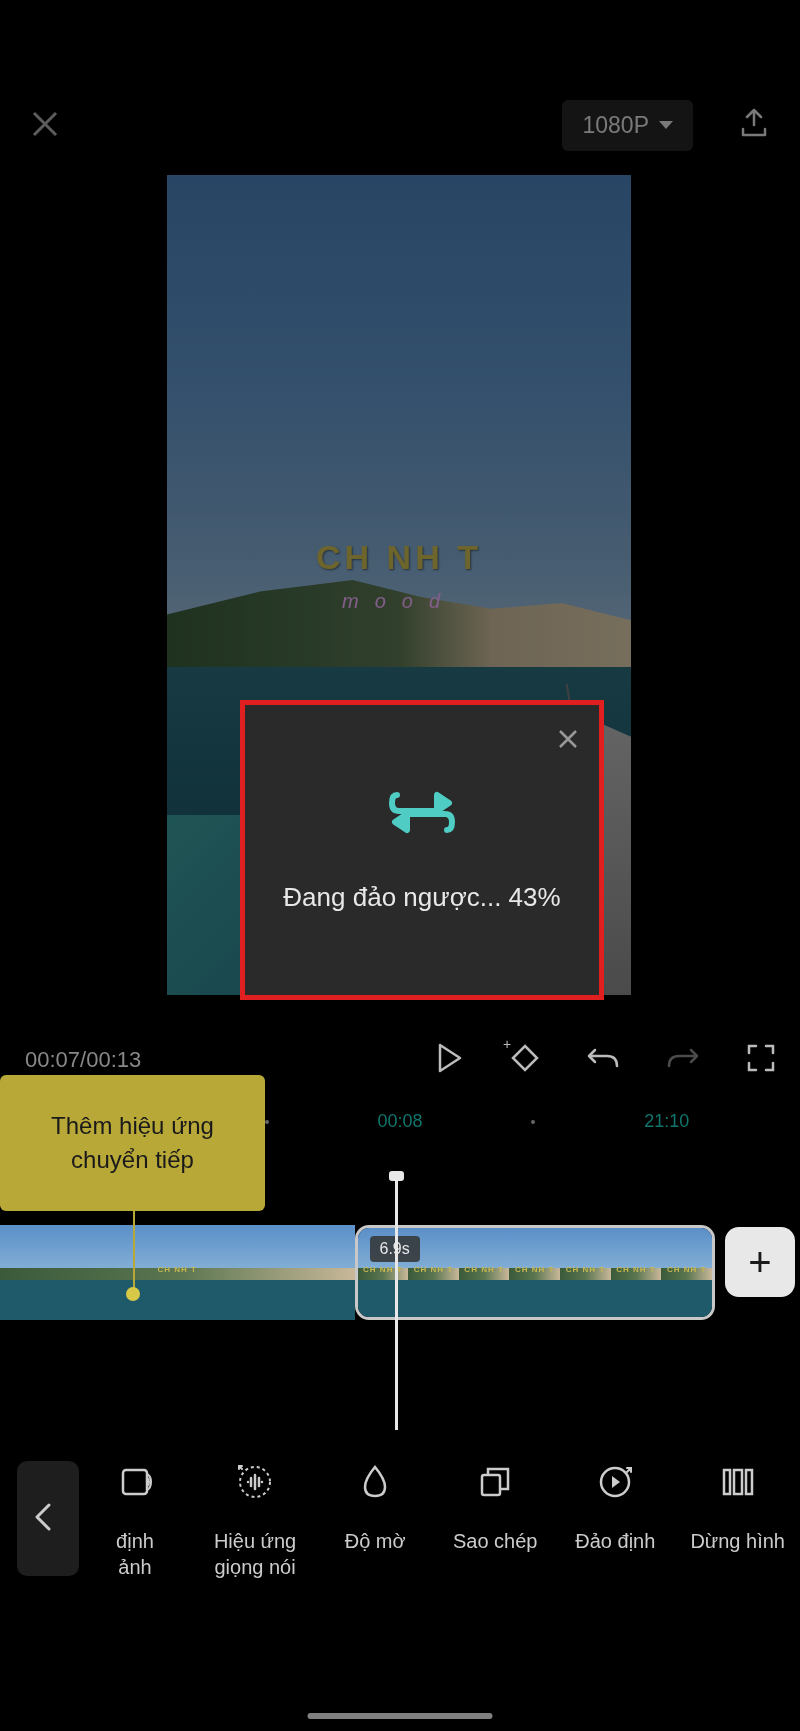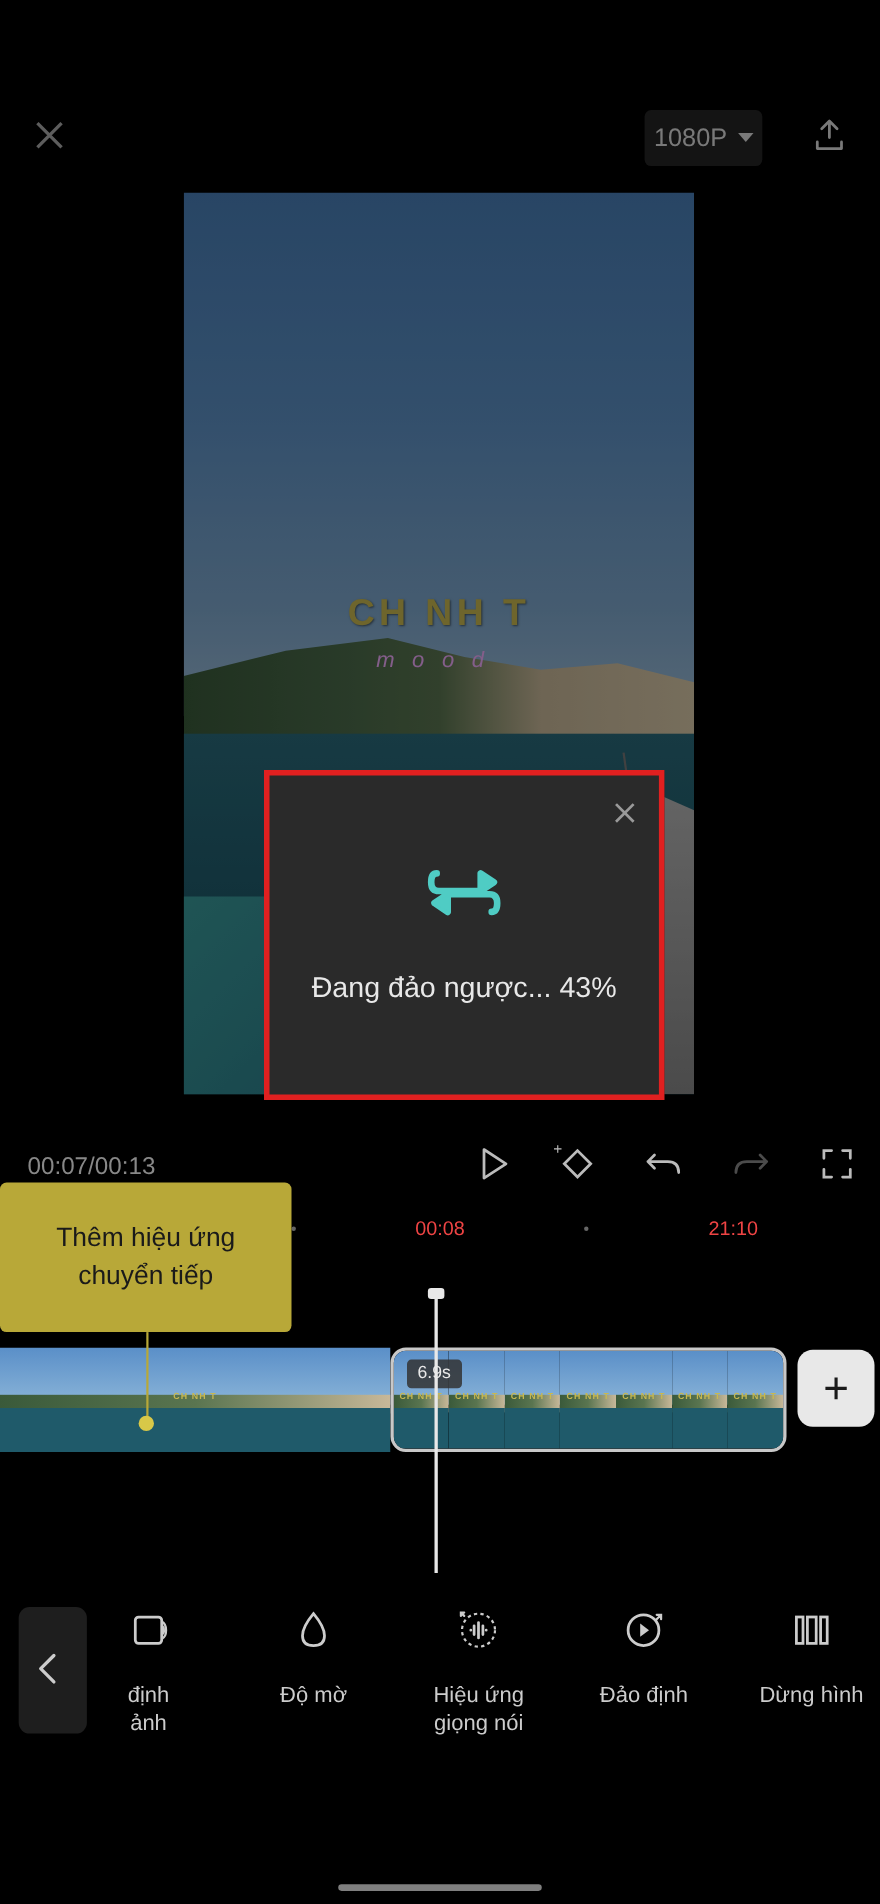--- a/index.html
+++ b/index.html
@@ -1,20 +1,20 @@
 <!DOCTYPE html>
 <html><head>
 <meta charset="utf-8">
 <style>
 *{margin:0;padding:0;box-sizing:border-box;font-family:-apple-system,BlinkMacSystemFont,sans-serif}
 body{width:800px;height:1731px;background:#000;position:relative;overflow:hidden;color:#fff}
 .header{position:absolute;top:95px;left:0;right:0;height:60px;display:flex;align-items:center;justify-content:space-between;padding:0 30px}
 .close-x{font-size:40px;color:#aaa;font-weight:300;cursor:pointer}
 .hdr-right{display:flex;align-items:center;gap:45px}
-.res-btn{background:#252525;padding:12px 8px;border-radius:6px;display:flex;align-items:center;gap:10px;font-size:23px;color:#ddd}
+.res-btn{background:#252525;padding:12px 20px;border-radius:6px;display:flex;align-items:center;gap:10px;font-size:23px;color:#ddd}
 .chev-down{width:0;height:0;border-left:7px solid transparent;border-right:7px solid transparent;border-top:8px solid #ddd}
 .export-icon{color:#ddd}
 .preview{position:absolute;top:175px;left:167px;width:464px;height:820px;overflow:hidden}
 .sky{width:100%;height:58%;background:linear-gradient(#4a7fb8 0%,#5b8fc4 40%,#7fa8cd 80%,#9dbdd8 100%)}
 .island{position:absolute;top:48%;left:0;width:100%;height:14%;background:linear-gradient(to right,#3a5a3a 0%,#4a6a4a 30%,#5a7550 50%,#c8b899 70%,#d8c8a8 100%);clip-path:polygon(0 40%,20% 20%,40% 10%,55% 25%,70% 35%,85% 30%,100% 45%,100% 100%,0 100%)}
 .sea{position:absolute;top:60%;left:0;width:100%;height:40%;background:linear-gradient(#2a6a7a 0%,#1f5a6a 50%,#184a5a 100%)}
 .boat-l{position:absolute;bottom:0;left:0;width:42%;height:22%;background:linear-gradient(135deg,#3a9a9a,#2a7a8a);border-radius:0 60% 0 0}
 .boat-r{position:absolute;bottom:0;right:0;width:20%;height:35%;background:linear-gradient(#b8b8b8,#888);clip-path:polygon(30% 0,100% 10%,100% 100%,0 100%,0 60%)}
 .rope{position:absolute;top:62%;right:10%;width:2px;height:30%;background:#777;transform:rotate(-8deg)}
 .title-t{position:absolute;top:50%;left:50%;transform:translate(-50%,-120%);font-size:34px;font-weight:700;letter-spacing:4px;color:#c8b850;text-shadow:1px 1px 2px rgba(0,0,0,.5)}
@@ -23,21 +23,21 @@
 .dialog{position:absolute;top:700px;left:240px;width:364px;height:300px;background:#2a2a2a;border:5px solid #e02020;z-index:20;display:flex;flex-direction:column;align-items:center;justify-content:center;padding:25px}
 .dialog-x{position:absolute;top:20px;right:20px;color:#999;font-size:28px;cursor:pointer;font-weight:300}
 .logo{margin-bottom:35px}
 .dialog-txt{color:#e8e8e8;font-size:26px;text-align:center;line-height:1.4}
 .controls{position:absolute;top:1030px;left:0;right:0;height:60px;display:flex;align-items:center;padding:0 25px;z-index:10}
 .time-txt{color:#888;font-size:22px}
 .ctrl-icons{margin-left:auto;display:flex;align-items:center;gap:48px}
 .ctrl-i{color:#bbb;cursor:pointer;position:relative}
 .ctrl-i.disabled{opacity:.4}
 .plus-badge{position:absolute;top:-8px;left:-8px;font-size:14px;color:#bbb}
-.ruler{position:absolute;top:1102px;left:0;right:0;height:30px;display:flex;align-items:center;color:#ef4444;font-size:18px;z-index:10}
+.ruler{position:absolute;top:1102px;left:0;right:0;height:30px;display:flex;align-items:flex-end;color:#0f766e;font-size:18px;z-index:10}
 .ruler-seg{flex:1;text-align:center;position:relative}
 .ruler-dot{position:absolute;top:50%;right:0;transform:translate(50%,-50%);width:4px;height:4px;background:#666;border-radius:50%}
 .tooltip{position:absolute;top:1075px;left:0;width:265px;height:136px;background:#b8a838;border-radius:6px;z-index:30;display:flex;align-items:center;justify-content:center;padding:15px}
 .tooltip-txt{color:#1a1a1a;font-size:24px;text-align:center;line-height:1.4;font-weight:500}
 .tooltip-line{position:absolute;top:100%;left:50%;width:2px;height:85px;background:#b8a838}
 .tooltip-dot{position:absolute;bottom:-90px;left:50%;transform:translateX(-50%);width:14px;height:14px;background:#d8c848;border-radius:50%}
 .timeline{position:absolute;top:1225px;left:0;right:0;height:95px;z-index:10;display:flex}
 .clip-wrap{position:absolute;top:0;left:0;right:85px;height:95px;display:flex}
 .clip-left{width:95px;height:95px;position:relative}
 .clip-main{flex:1;height:95px;border:3px solid #c8c8c8;border-radius:14px;overflow:hidden;display:flex;position:relative}
@@ -233,39 +233,48 @@
         <svg width="36" height="36" viewBox="0 0 36 36">
             <rect x="6" y="6" width="24" height="24" rx="3" fill="none" stroke="#ccc" stroke-width="2.5"></rect>
             <path d="M30 10 Q34 12 34 18 Q34 24 30 26 M30 14 Q32 15 32 18 Q32 21 30 22" fill="none" stroke="#ccc" stroke-width="2"></path>
           </svg>
       </div>
       <div class="tool-label">định
 ảnh</div>
     </div>
     <div class="tool">
       <div class="tool-icon">
-        <svg width="32" height="36" viewBox="0 0 32 36">
-            <path d="M16 3 Q6 15 6 23 Q6 32 16 32 Q26 32 26 23 Q26 15 16 3 Z" fill="none" stroke="#ccc" stroke-width="2.5"></path>
-          </svg>
-      </div>
-      <div class="tool-label">Độ mờ</div>
-    </div>
-    <div class="tool">
-      <div class="tool-icon">
         <svg width="38" height="38" viewBox="0 0 38 38">
             <circle cx="19" cy="19" r="15" fill="none" stroke="#ccc" stroke-width="2" stroke-dasharray="3 3"></circle>
             <path d="M12 19 L12 19 M15 15 L15 23 M19 12 L19 26 M23 15 L23 23 M26 19 L26 19" stroke="#ccc" stroke-width="2.5" stroke-linecap="round"></path>
             <path d="M6 6 L3 3 M3 6 L3 3 L6 3" fill="none" stroke="#ccc" stroke-width="2" stroke-linecap="round"></path>
           </svg>
       </div>
       <div class="tool-label">Hiệu ứng
 giọng nói</div>
     </div>
     <div class="tool">
       <div class="tool-icon">
+        <svg width="32" height="36" viewBox="0 0 32 36">
+            <path d="M16 3 Q6 15 6 23 Q6 32 16 32 Q26 32 26 23 Q26 15 16 3 Z" fill="none" stroke="#ccc" stroke-width="2.5"></path>
+          </svg>
+      </div>
+      <div class="tool-label">Độ mờ</div>
+    </div>
+    <div class="tool">
+      <div class="tool-icon">
+        <svg width="34" height="34" viewBox="0 0 34 34">
+            <rect x="4" y="10" width="18" height="20" rx="2" fill="none" stroke="#ccc" stroke-width="2.5"></rect>
+            <path d="M10 10 L10 4 L30 4 L30 24 L22 24" fill="none" stroke="#ccc" stroke-width="2.5"></path>
+          </svg>
+      </div>
+      <div class="tool-label">Sao chép</div>
+    </div>
+    <div class="tool">
+      <div class="tool-icon">
         <svg width="36" height="36" viewBox="0 0 36 36">
             <circle cx="18" cy="18" r="14" fill="none" stroke="#ccc" stroke-width="2.5"></circle>
             <path d="M15 12 L23 18 L15 24 Z" fill="#ccc"></path>
             <path d="M30 8 L34 4 M34 8 L34 4 L30 4" fill="none" stroke="#ccc" stroke-width="2" stroke-linecap="round"></path>
           </svg>
       </div>
       <div class="tool-label">Đảo định</div>
     </div>
     <div class="tool">
       <div class="tool-icon">

